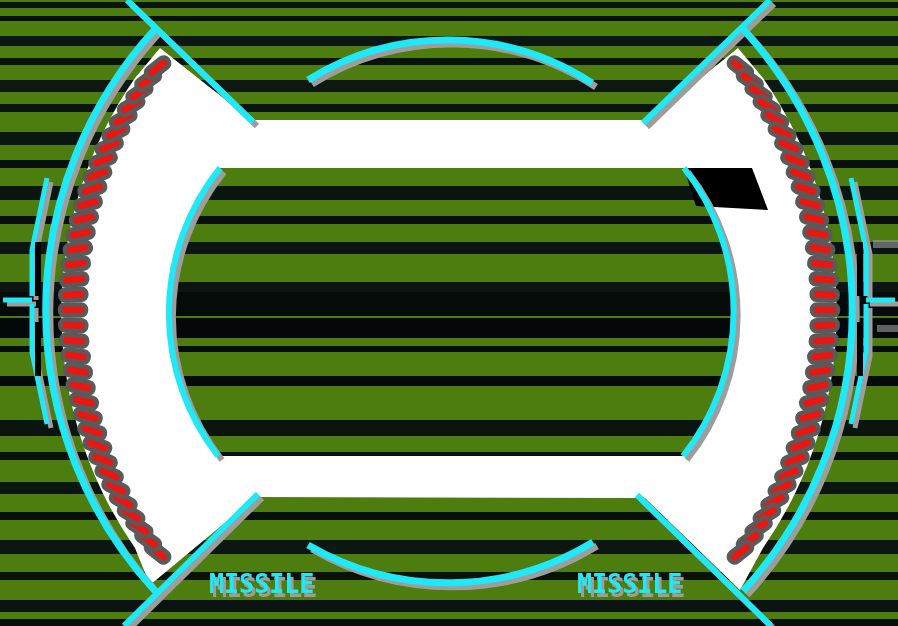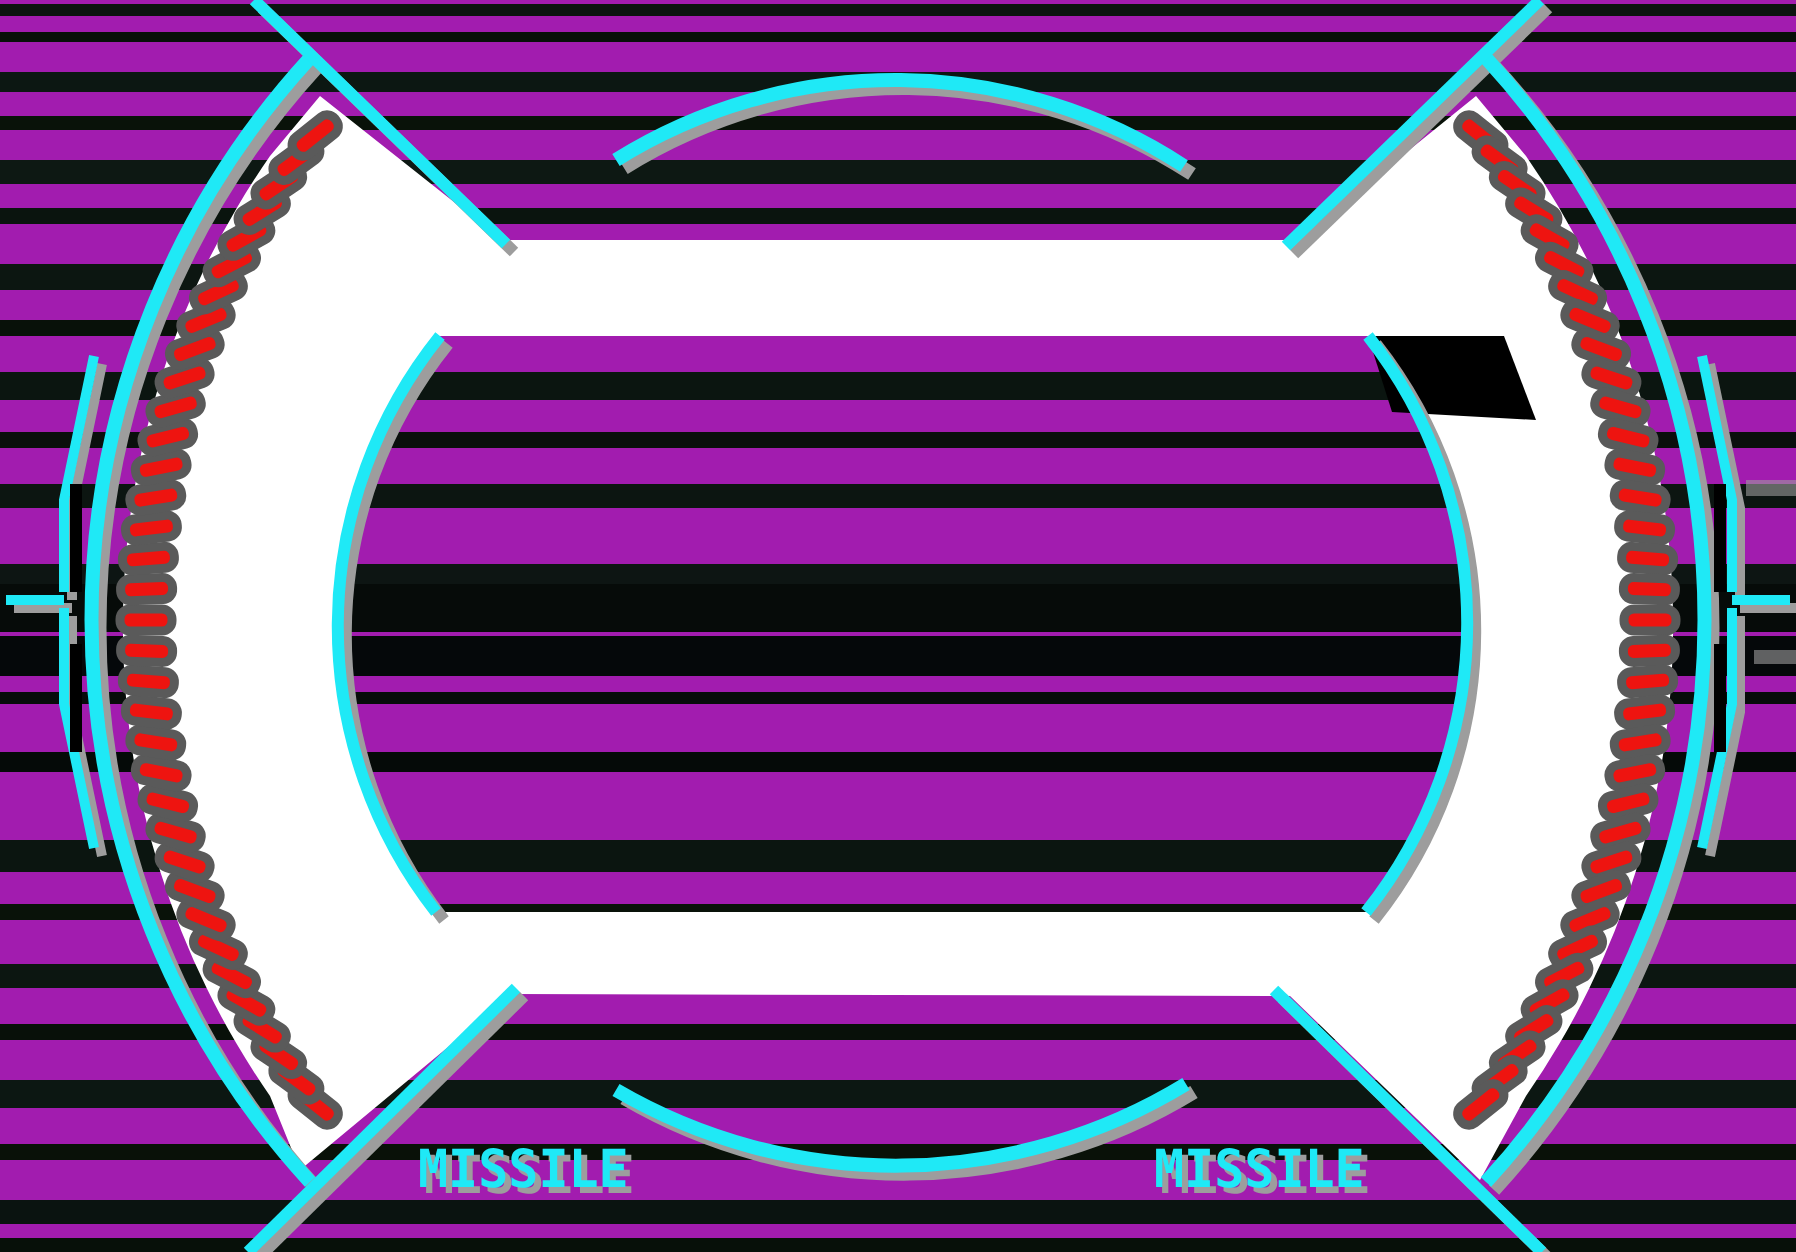--- a/index.html
+++ b/index.html
@@ -8,21 +8,21 @@
   #hud-svg{position:absolute;left:0;top:0;}
   .missile-label{position:absolute;font-weight:bold;font-size:25px;letter-spacing:0px;
          color:var(--accent,#1fe9f6);text-shadow:3px 3px 0 var(--shadow,#9d9d9d);
          font-family:"DejaVu Sans Mono", monospace; transform:scaleY(1.05);}
   #missile-left{left:209px;top:570px;}
   #missile-right{left:577px;top:570px;}
 </style>
 </head>
 <body>
 
-<div id="stage" style="background: #a21caf;">
+<div id="stage" style="background: #4d7c0f;">
   <svg id="hud-svg" width="898" height="626" viewBox="0 0 898 626">
 
     <g id="stripes">
         <rect x="0" y="2" width="898" height="6" fill="#0b1410"></rect>
         <rect x="0" y="16" width="898" height="5" fill="#081009"></rect>
         <rect x="0" y="36" width="898" height="10" fill="#0c1712"></rect>
         <rect x="0" y="58" width="898" height="7" fill="#091209"></rect>
         <rect x="0" y="80" width="898" height="12" fill="#0d1813"></rect>
         <rect x="0" y="104" width="898" height="8" fill="#0a140e"></rect>
         <rect x="0" y="132" width="898" height="13" fill="#0c1611"></rect>

